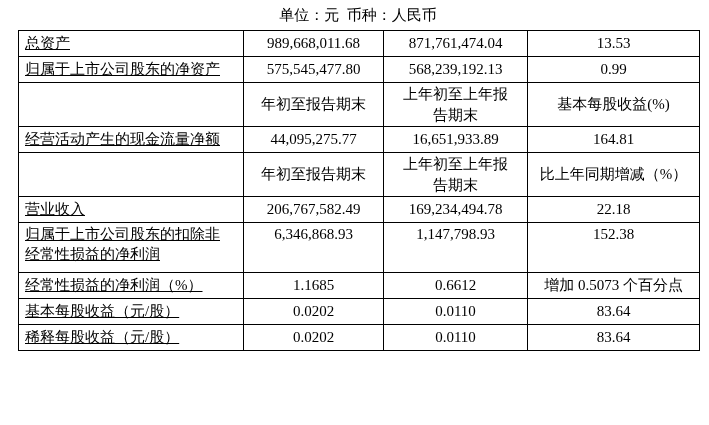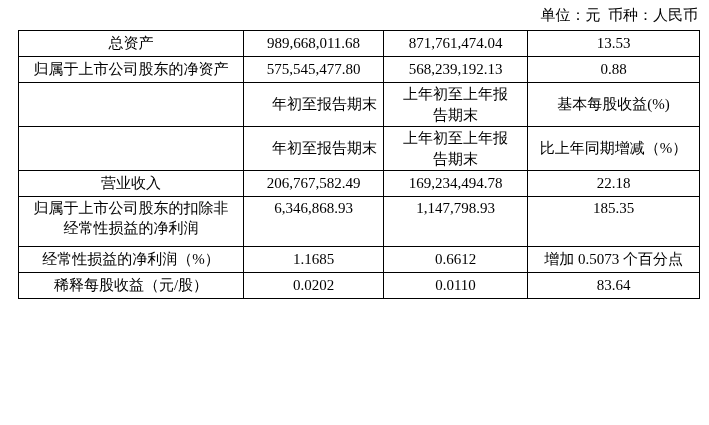--- a/index.html
+++ b/index.html
@@ -14,21 +14,21 @@
     width: 709px;
     height: 425px;
     background: #ffffff;
     overflow: hidden;
   }
   .unit-line {
     position: absolute;
     top: 6px;
     left: 18px;
     width: 680px;
-    text-align: right;
+    text-align: center;
     font-size: 15px;
     white-space: pre;
   }
   table.fin {
     position: absolute;
     top: 30px;
     left: 18px;
     width: 681px;
     border-collapse: collapse;
     table-layout: fixed;
@@ -45,24 +45,24 @@
   col.c2 { width: 140px; }
   col.c3 { width: 144px; }
   col.c4 { width: 172px; }
 
   tr.row-h  { height: 44px; }
   tr.row-d  { height: 26px; }
   tr.row-s  { height: 44px; }
   tr.row-tall { height: 50px; }
   tr.row-tall td { vertical-align: top; }
 
-  td.l { text-align: center; }
+  td.l { text-align: left; text-decoration: underline; }
   td.r { text-align: center; }
   td.c { text-align: center; }
-  td.vt { vertical-align: top; padding-top: 3px; text-align: right; }
+  td.vt { vertical-align: top; padding-top: 3px; }
   td.pre { white-space: pre-line; line-height: 21px; }
 </style>
 </head>
 <body>
 
 <div class="page">
 
   <div class="unit-line">单位：元  币种：人民币</div>
 
   <table class="fin">
@@ -79,31 +79,37 @@
       <td class="l">总资产</td>
       <td class="r">989,668,011.68</td>
       <td class="r">871,761,474.04</td>
       <td class="r">13.53</td>
     </tr>
 
     <tr class="row-d">
       <td class="l">归属于上市公司股东的净资产</td>
       <td class="r">575,545,477.80</td>
       <td class="r">568,239,192.13</td>
-      <td class="r">0.88</td>
+      <td class="r">0.99</td>
     </tr>
 
     <tr class="row-s">
       <td class="l"></td>
       <td class="c vt">年初至报告期末</td>
       <td class="c pre">上年初至上年报
 告期末</td>
       <td class="c">基本每股收益(%)</td>
     </tr>
 
+    <tr class="row-d">
+      <td class="l">经营活动产生的现金流量净额</td>
+      <td class="r">44,095,275.77</td>
+      <td class="r">16,651,933.89</td>
+      <td class="r">164.81</td>
+    </tr>
 
     <tr class="row-s">
       <td class="l"></td>
       <td class="c vt">年初至报告期末</td>
       <td class="c pre">上年初至上年报
 告期末</td>
       <td class="c">比上年同期增减（%）</td>
     </tr>
 
     <tr class="row-d">
@@ -112,30 +118,36 @@
       <td class="r">169,234,494.78</td>
       <td class="r">22.18</td>
     </tr>
 
 
     <tr class="row-tall">
       <td class="l pre">归属于上市公司股东的扣除非
 经常性损益的净利润</td>
       <td class="r">6,346,868.93</td>
       <td class="r">1,147,798.93</td>
-      <td class="r">185.35</td>
+      <td class="r">152.38</td>
     </tr>
 
     <tr class="row-d">
       <td class="l">经常性损益的净利润（%）</td>
       <td class="r">1.1685</td>
       <td class="r">0.6612</td>
       <td class="r">增加 0.5073 个百分点</td>
     </tr>
 
+    <tr class="row-d">
+      <td class="l">基本每股收益（元/股）</td>
+      <td class="r">0.0202</td>
+      <td class="r">0.0110</td>
+      <td class="r">83.64</td>
+    </tr>
 
     <tr class="row-d">
       <td class="l">稀释每股收益（元/股）</td>
       <td class="r">0.0202</td>
       <td class="r">0.0110</td>
       <td class="r">83.64</td>
     </tr>
 
   </tbody>
     </table>

